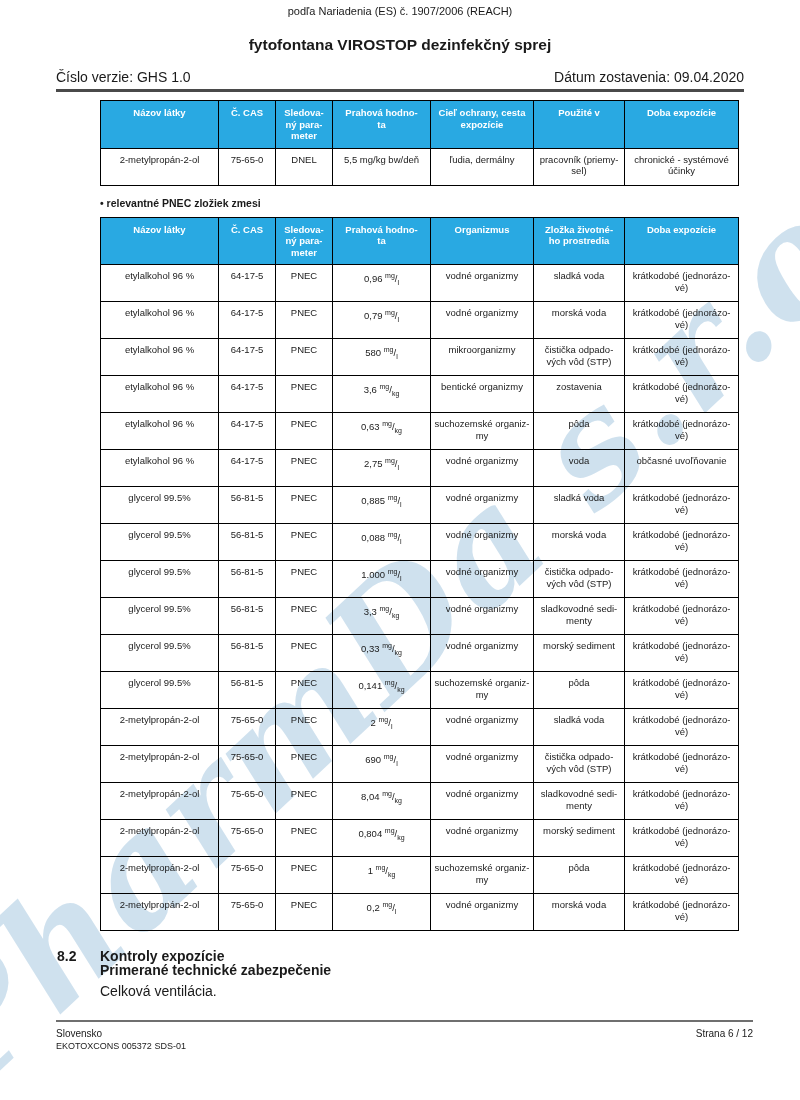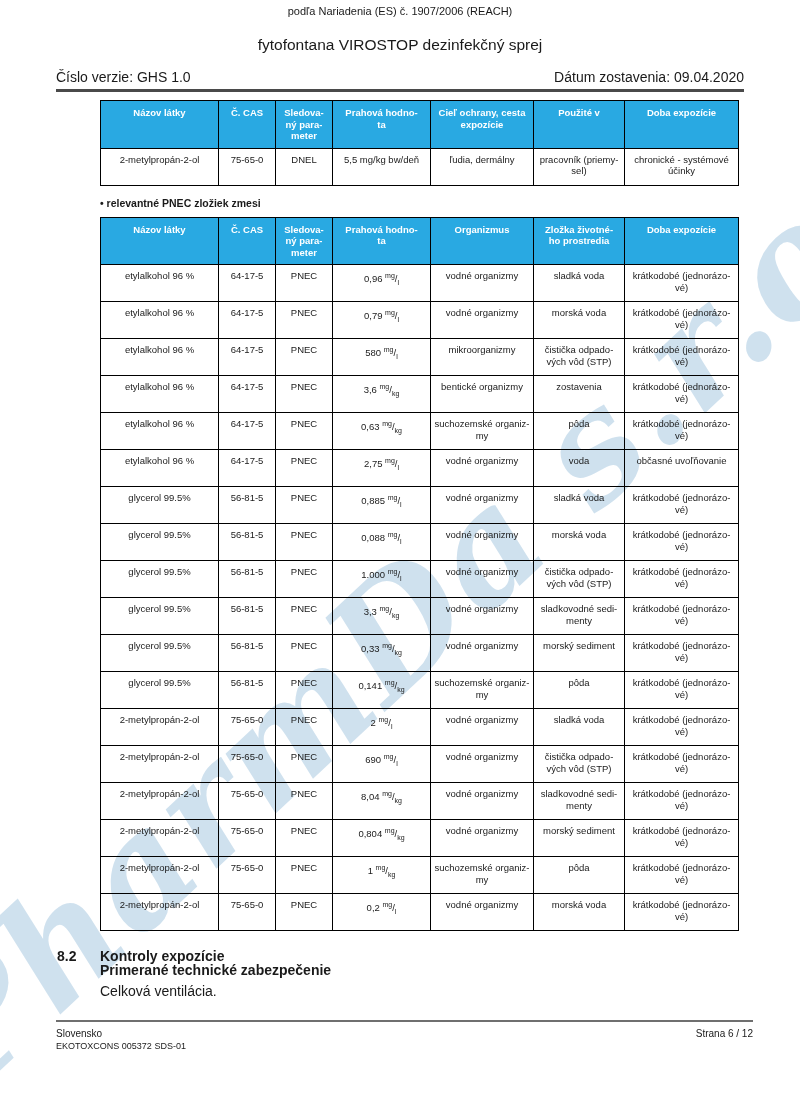--- a/index.html
+++ b/index.html
@@ -11,21 +11,21 @@
   .watermark{
     position:absolute;left:400px;top:625px;z-index:0;
     transform:translate(-50%,-50%) rotate(-43deg);
     font-family:"DejaVu Serif", serif;font-style:italic;font-weight:bold;
     font-size:150px;letter-spacing:2px;white-space:nowrap;
     color:rgba(130,175,210,0.38);
   }
   .content{position:relative;z-index:1;}
   .doc-title{text-align:center;font-size:22px;font-weight:bold;margin:34px 0 0;}
   .doc-subtitle{text-align:center;font-size:11px;margin-top:5px;}
-  .product-title{text-align:center;font-size:15.5px;font-weight:normal;margin-top:19px;}
+  .product-title{text-align:center;font-size:15.5px;font-weight:bold;margin-top:19px;}
   .meta-row{display:flex;justify-content:space-between;margin:15px 56px 0;font-size:14px;}
   .rule{border-top:3px solid #4a4a4a;margin:4px 56px 0;}
   table{
     border-collapse:collapse;table-layout:fixed;
     width:638px;margin:8px 0 0 100px;
     font-size:9.5px;line-height:11.5px;
   }
   th,td{
     border:1.4px solid #000;text-align:center;vertical-align:top;
     white-space:pre-line;padding:5px 2px;word-wrap:break-word;

